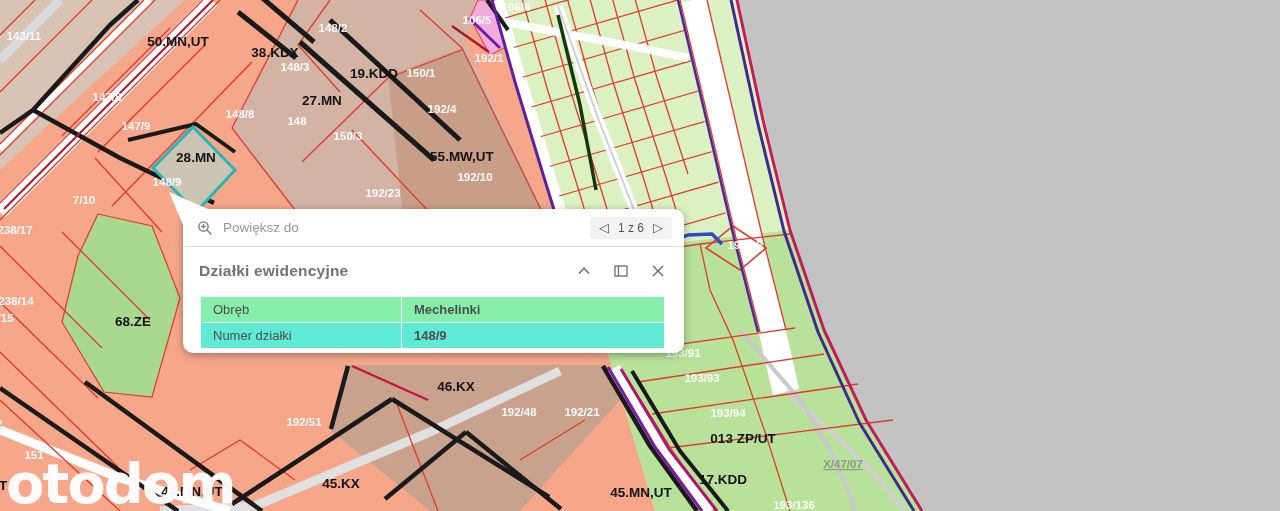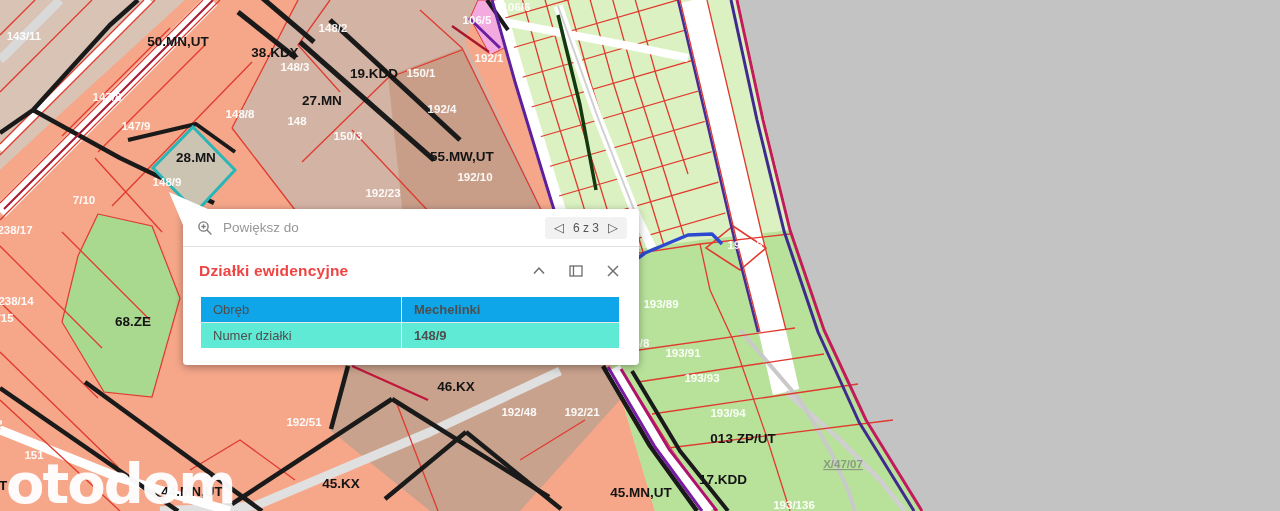--- a/index.html
+++ b/index.html
@@ -6,43 +6,43 @@
   #stage{position:relative;width:1280px;height:511px;overflow:hidden;
          font-family:"Liberation Sans",sans-serif;background:#f6a78a;}
   #map-svg{position:absolute;left:0;top:0;width:1280px;height:511px;display:block;}
 
   
   .zone-label{font:700 13.5px "Liberation Sans",sans-serif;fill:#141414;text-anchor:middle;}
   .parcel-label{font:600 11.5px "Liberation Sans",sans-serif;fill:#ffffff;fill-opacity:.93;text-anchor:middle;}
   .road-label{font:600 11.5px "Liberation Sans",sans-serif;fill:#8b9b82;text-anchor:middle;}
 
   
-  .popup{position:absolute;left:183px;top:209px;width:456px;background:#ffffff;
-         box-shadow:0 2px 8px rgba(0,0,0,.35);border-radius:4px;padding-bottom:17px;}
+  .popup{position:absolute;left:183px;top:209px;width:501px;background:#ffffff;
+         box-shadow:0 2px 8px rgba(0,0,0,.35);border-radius:10px;padding-bottom:5px;}
   .popup-pointer{position:absolute;left:-14px;top:-17px;width:40px;height:34px;}
   .popup-search-row{height:37px;display:flex;align-items:center;padding:0 12px 0 14px;}
   .search-icon{display:inline-flex;margin-right:8px;color:#7d7d7d;}
   .search-input{flex:1;border:0;outline:none;font:400 13.5px "Liberation Sans",sans-serif;
                 color:#444;background:transparent;min-width:40px;}
   .search-input::placeholder{color:#979797;}
   .pager{display:flex;align-items:center;gap:9px;background:#f2f2f2;border-radius:3px;
          padding:4px 9px;margin-left:10px;}
   .pager-btn{background:none;border:0;padding:0;font:400 13px "DejaVu Sans",sans-serif;
              color:#555;cursor:pointer;line-height:1;}
   .pager-label{font:400 12px "Liberation Sans",sans-serif;color:#555;white-space:nowrap;}
   .popup-divider{height:1px;background:#e2e2e2;}
   .popup-header{display:flex;align-items:center;justify-content:space-between;
                 padding:14px 16px 10px 16px;}
-  .popup-title{margin:0;font:700 15.5px "Liberation Sans",sans-serif;color:#ef4444;
+  .popup-title{margin:0;font:700 15.5px "Liberation Sans",sans-serif;color:#737373;
                letter-spacing:.2px;}
   .win-icons{display:flex;align-items:center;gap:17px;}
   .win-btn{background:none;border:0;padding:2px;color:#6d6d6d;cursor:pointer;display:inline-flex;}
   .popup-table{margin:6px 20px 0 18px;}
   .trow{display:flex;}
-  .trow.alt{background:#0ea5e9;}
+  .trow.alt{background:#86efac;}
   .trow.plain{background:#5eead4;border-top:1px solid #e6e6e6;}
   .tcell{height:25px;display:flex;align-items:center;font:400 13px "Liberation Sans",sans-serif;
          color:#4e4e4e;padding:0 0 0 12px;box-sizing:border-box;}
   .tcell.c1{width:200px;}
   .tcell.c2{flex:1;border-left:1px solid #f5f5f5;font-weight:bold;}
 
   
   .watermark{position:absolute;left:6px;top:451px;font:700 56px "DejaVu Sans",sans-serif;
              letter-spacing:-2px;color:#ffffff;opacity:.96;pointer-events:none;}
 </style>
@@ -247,21 +247,21 @@
         <svg width="16" height="16" viewBox="0 0 16 16" fill="none" stroke="currentColor" stroke-width="1.4">
           <circle cx="6.5" cy="6.5" r="4.6"></circle>
           <line x1="10" y1="10" x2="14.4" y2="14.4"></line>
           <line x1="4.3" y1="6.5" x2="8.7" y2="6.5"></line>
           <line x1="6.5" y1="4.3" x2="6.5" y2="8.7"></line>
         </svg>
       </span>
       <input class="search-input" type="text" placeholder="Powiększ do" style="">
       <div class="pager">
         <button class="pager-btn">◁</button>
-        <span class="pager-label">6 z 3</span>
+        <span class="pager-label">1 z 6</span>
         <button class="pager-btn">▷</button>
       </div>
     </div>
 
     <div class="popup-divider"></div>
 
     <div class="popup-header">
       <h2 class="popup-title">Działki ewidencyjne</h2>
       <div class="win-icons">
         <button class="win-btn" title="">

